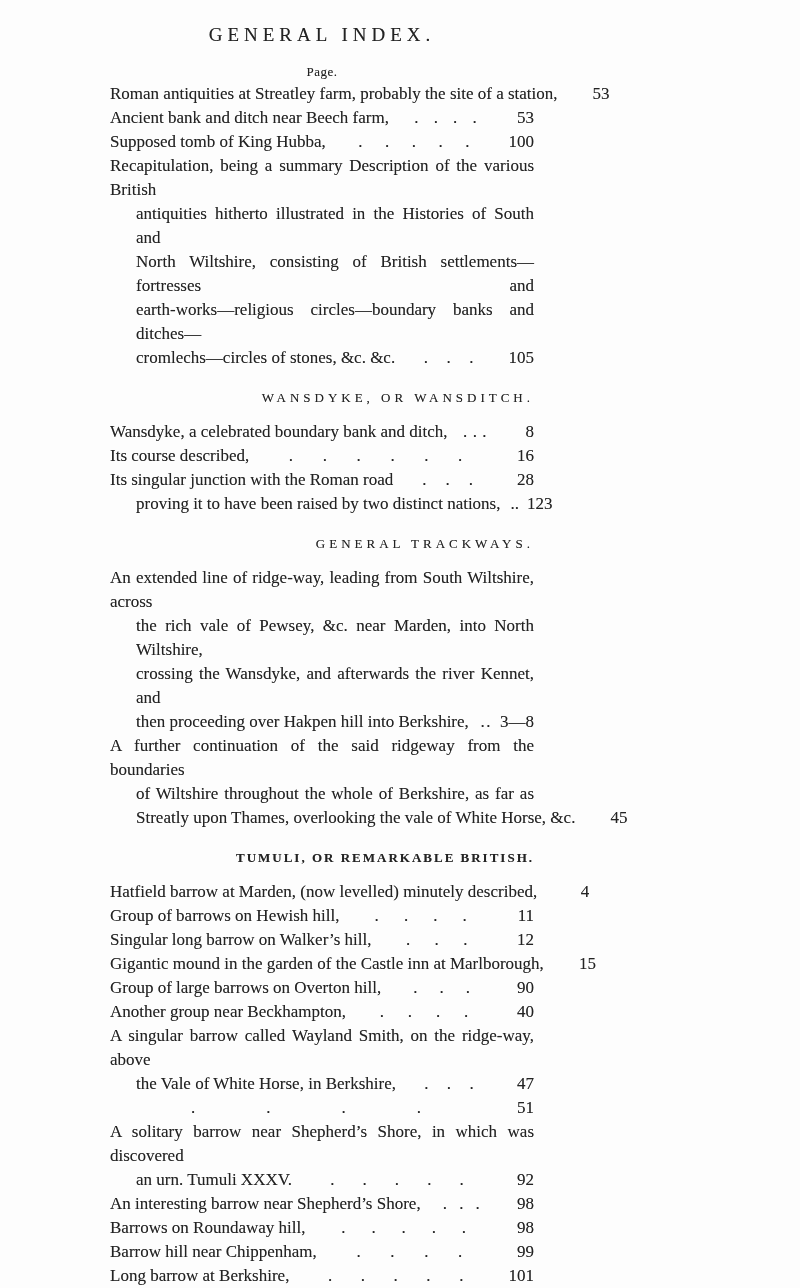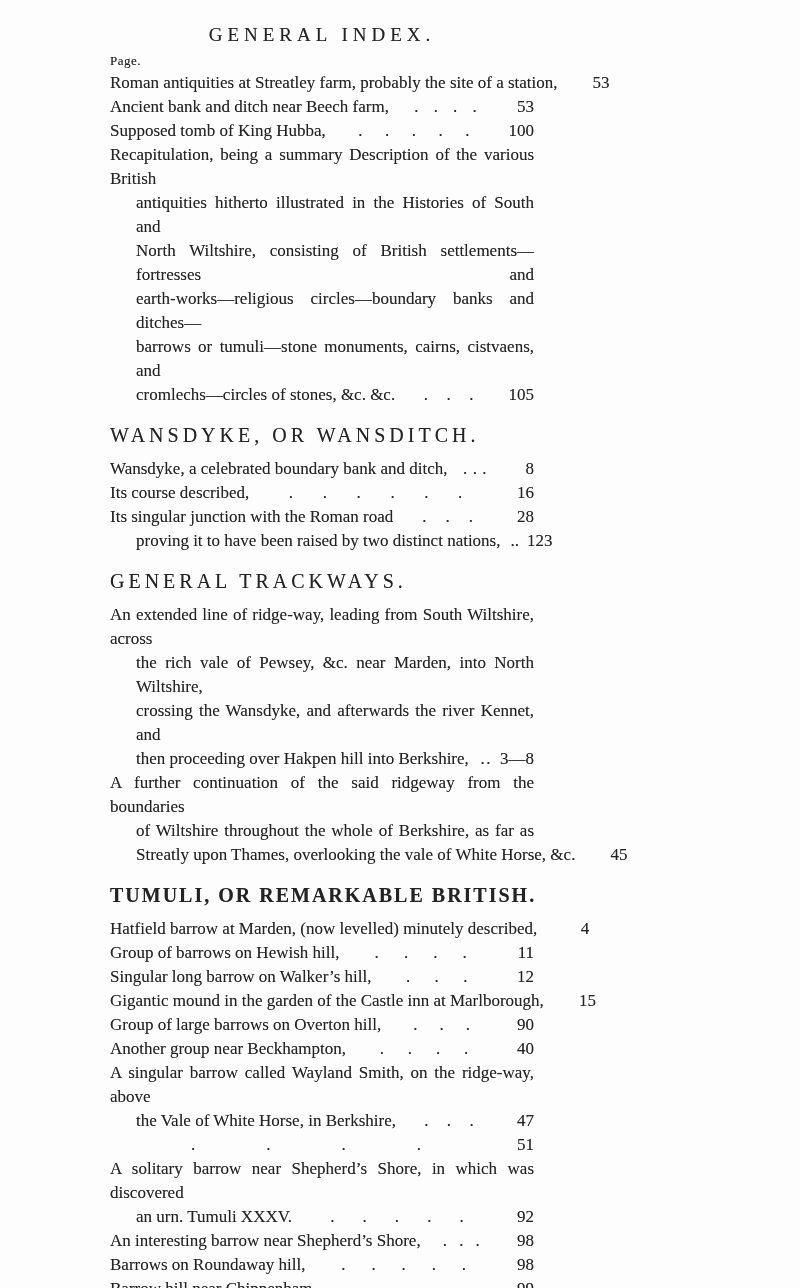--- a/index.html
+++ b/index.html
@@ -17,30 +17,30 @@
     width: 664px;
   }
   .title {
     text-align: center;
     font-size: 19px;
     letter-spacing: 5px;
     line-height: 26px;
     white-space: nowrap;
   }
   .page-label {
-    text-align: left;
+    text-align: center;
     font-size: 13px;
     line-height: 16px;
-    margin-top: 5px;
+    margin-top: 16px;
     margin-bottom: 2px;
     letter-spacing: 0.5px;
   }
   .section-heading {
-    text-align: left;
-    font-size: 20px;
+    text-align: right;
+    font-size: 13px;
     letter-spacing: 4px;
     line-height: 24px;
     margin: 16px 0 10px 0;
     white-space: nowrap;
   }
   .section-heading.bold {
     font-weight: bold;
     letter-spacing: 2px;
   }
   .entry { font-size: 17px; }
@@ -111,21 +111,20 @@
             <span class="dot">.</span>
           </span>
           <span class="pagenum">100</span>
         </div>
       </div>
       <div class="entry">
         <div class="line">Recapitulation, being a summary Description of the various British</div>
         <div class="line cont">antiquities hitherto illustrated in the Histories of South and</div>
         <div class="line cont">North Wiltshire, consisting of British settlements—fortresses and</div>
         <div class="line cont">earth-works—religious circles—boundary banks and ditches—</div>
-        <div class="line cont">barrows or tumuli—stone monuments, cairns, cistvaens, and</div>
         <div class="lastline">
           <span class="txt cont">cromlechs—circles of stones, &amp;c. &amp;c.</span>
           <span class="leader">
             <span class="dot">.</span>
             <span class="dot">.</span>
             <span class="dot">.</span>
           </span>
           <span class="pagenum">105</span>
         </div>
       </div>

